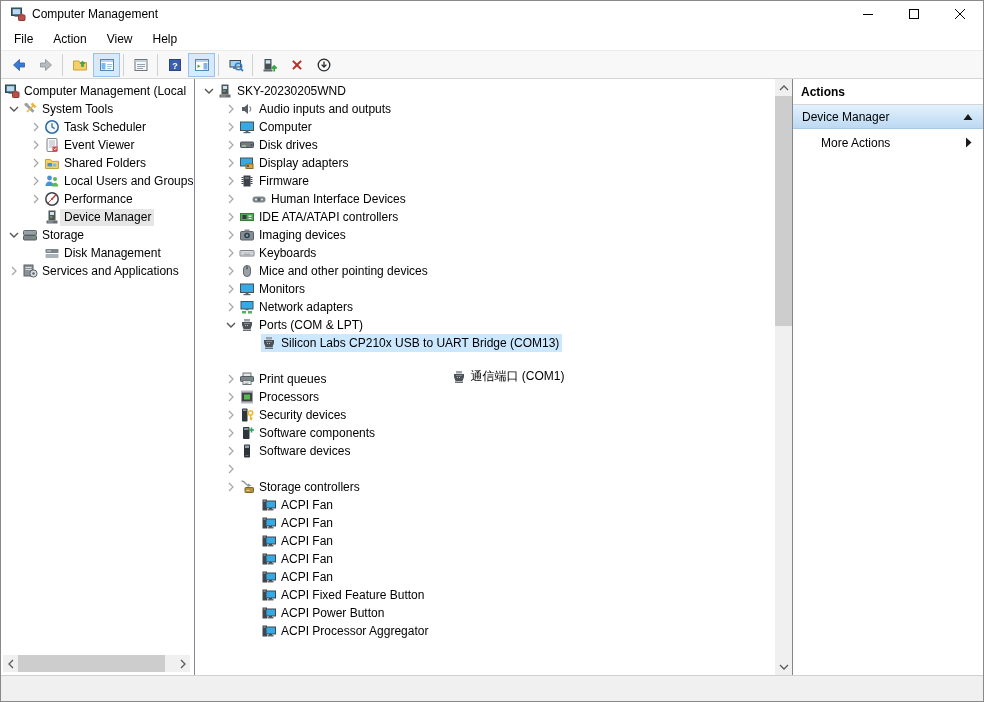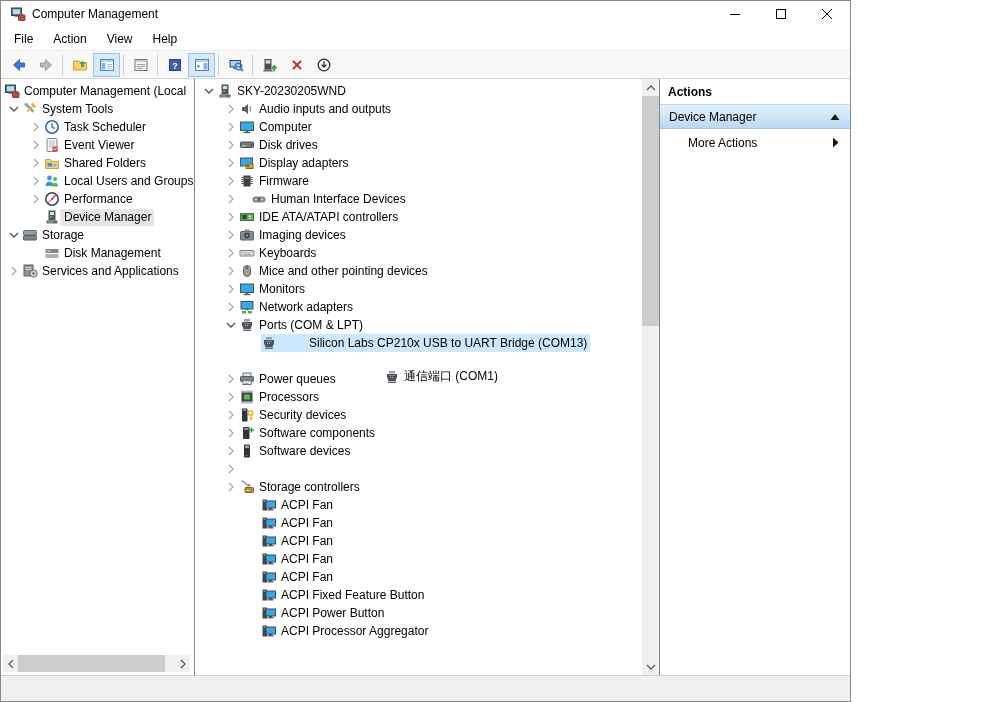--- a/index.html
+++ b/index.html
@@ -1,18 +1,18 @@
 <!DOCTYPE html>
 <html><head>
 <meta charset="utf-8">
 <style>
   * { box-sizing: border-box; margin: 0; padding: 0; }
   html,body { width: 984px; height: 702px; }
   body { font-family: "Liberation Sans", sans-serif; font-size: 12px; color:#000; background:#fff; overflow:hidden; }
-  .window { width:851px; height:702px; border:1px solid #898989; display:flex; flex-direction:column; background:#fde047; }
+  .window { width:984px; height:702px; border:1px solid #898989; display:flex; flex-direction:column; background:#fde047; }
 
   
   .titlebar { height:26px; flex:none; display:flex; align-items:center; padding-left:9px; background:#fff; }
   .title-text { margin-left:6px; }
   .win-controls { margin-left:auto; display:flex; height:100%; }
   .win-btn { width:46px; height:100%; display:flex; align-items:center; justify-content:center; }
 
   
   .menubar { height:24px; flex:none; display:flex; align-items:stretch; padding-left:3px; background:#fff; border-bottom:1px solid #ececec; }
   .menu-item { padding:0 10px; display:flex; align-items:center; }
@@ -28,21 +28,21 @@
   .panel-left { width:194px; flex:none; border-right:1px solid #828790; position:relative; overflow:hidden; background:#fff; }
   .panel-center { flex:1; min-width:0; border-right:1px solid #828790; position:relative; overflow:hidden; background:#fff; }
   .panel-right { width:190px; flex:none; background:#fff; display:flex; flex-direction:column; }
 
   .tree { padding-top:3px; }
   .tree-row { height:18px; display:flex; align-items:center; white-space:nowrap; }
   .exp { width:17px; height:16px; flex:none; display:flex; align-items:center; justify-content:center; }
   .icon { width:16px; height:16px; flex:none; display:flex; align-items:center; justify-content:center; }
   .row-content { display:flex; align-items:center; height:18px; }
   .lbl { padding:1px 3px 2px 4px; }
-  .sel-active { background:#cce8ff;gap:28px; }
+  .sel-active { background:#cce8ff; }
   .sel-inactive { background:#e6e6e6; }
 
   
   .vscroll { position:absolute; top:0; right:0; width:17px; height:100%; background:#f0f0f0; }
   .varrow { position:absolute; left:0; width:17px; height:17px; display:flex; align-items:center; justify-content:center; }
   .varrow.up { top:0; } .varrow.down { bottom:0; }
   .vthumb { position:absolute; left:0; top:17px; width:17px; height:230px; background:#cdcdcd; }
   .hscroll { position:absolute; left:2px; bottom:3px; width:187px; height:17px; background:#f0f0f0; display:flex; align-items:center; }
   .harrow { width:15px; height:17px; flex:none; display:flex; align-items:center; justify-content:center; }
   .hthumb { width:147px; height:17px; flex:none; background:#cdcdcd; }
@@ -695,21 +695,21 @@
             <span class="row-content">
               <span class="icon">
                 <svg viewBox="0 0 16 16" width="16" height="16">
                   <rect x="4" y="2" width="8" height="3.5" fill="#e3e5e7" stroke="#6d747a"></rect>
                   <rect x="1.5" y="5.5" width="13" height="5" rx="0.8" fill="#7d858c" stroke="#545b61"></rect>
                   <circle cx="12" cy="7" r="0.8" fill="#49b84f"></circle>
                   <rect x="4" y="9.5" width="8" height="4" fill="#fff" stroke="#6d747a"></rect>
                   <path d="M5.5 11h5M5.5 12.5h4" stroke="#9aa1a8" stroke-width="0.9"></path>
                 </svg>
               </span>
-              <span class="lbl">Power queues</span>
+              <span class="lbl">Print queues</span>
             </span>
           </div>
           <div class="tree-row" style="padding-left: 27px;">
             <span class="exp">
               <svg width="16" height="16" viewBox="0 0 16 16">
                 <path d="M6 4l4 4-4 4" fill="none" stroke="#a5a5a5" stroke-width="1.2"></path>
               </svg>
             </span>
             <span class="row-content">
               <span class="icon">

